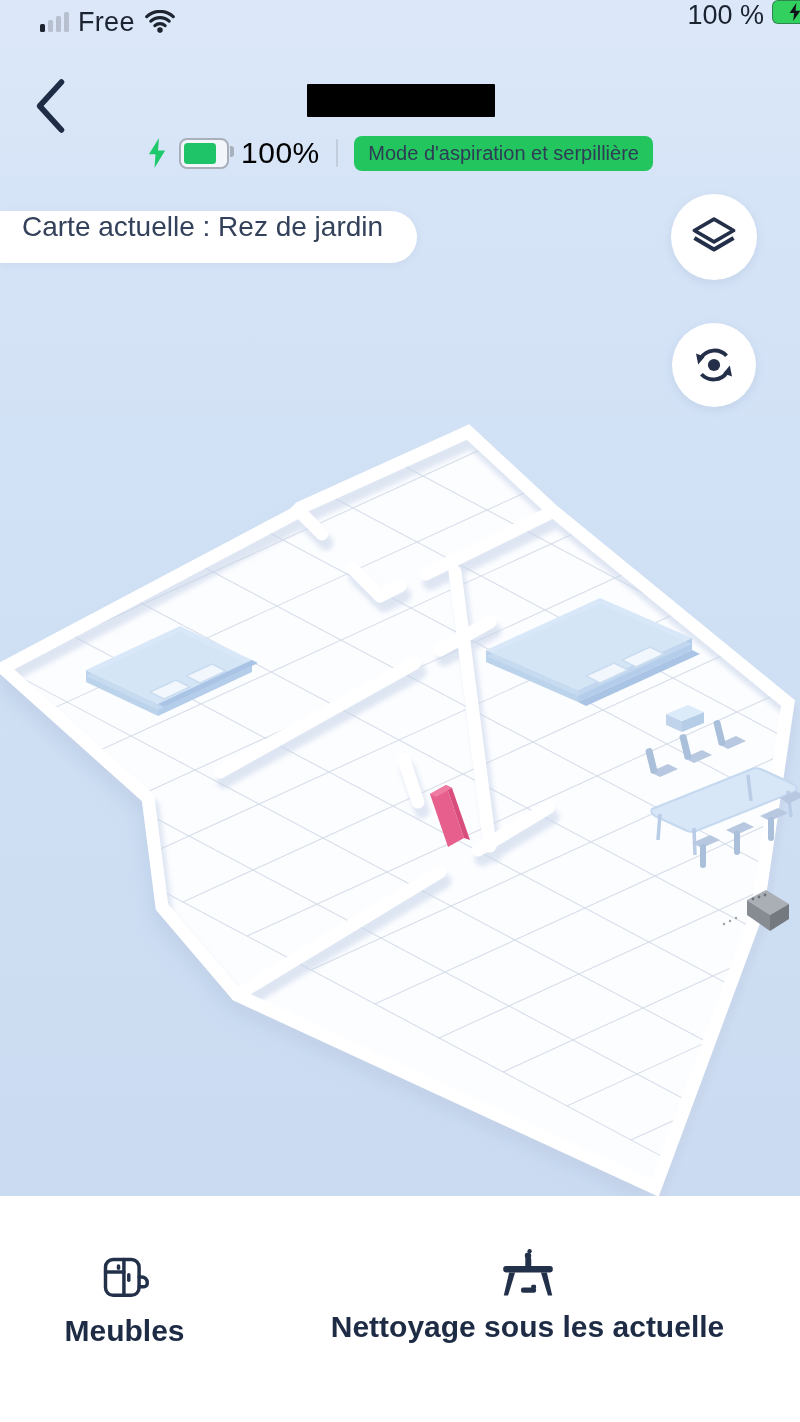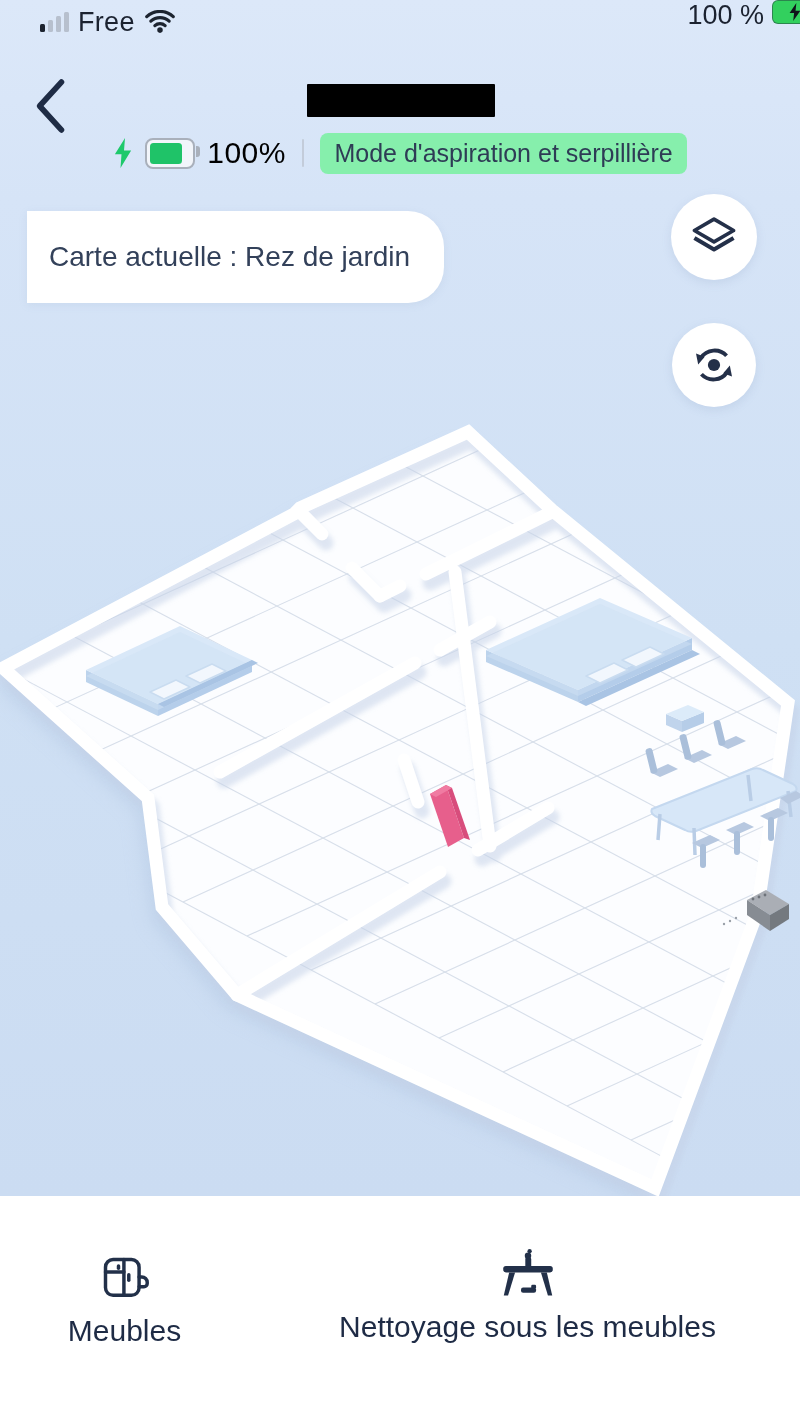--- a/index.html
+++ b/index.html
@@ -26,34 +26,34 @@
   
   .back-btn{position:absolute;left:28px;top:78px;width:44px;height:56px;cursor:pointer;}
   .redacted{position:absolute;left:307px;top:84px;width:188px;height:33px;background:#000;border-radius:1px;}
   .info-row{position:absolute;left:0;top:130px;width:100%;height:46px;
     display:flex;align-items:center;justify-content:center;gap:12px;}
   .batt2{position:relative;width:46px;height:27px;border:2.5px solid #a9b0bb;border-radius:8px;background:#f2f5fa;}
   .batt2 b{position:absolute;left:3px;top:3px;bottom:3px;width:32px;background:#1fc368;border-radius:3.5px;}
   .batt2:after{content:"";position:absolute;right:-7px;top:6px;width:4px;height:11px;background:#a9b0bb;border-radius:0 3px 3px 0;}
   .pct{font-size:30px;color:#000000;font-weight:500;letter-spacing:.5px;}
   .vdiv{width:2.5px;height:28px;background:#c3ccda;border-radius:2px;margin:0 4px;}
-  .mode-badge{background:#86efac;border-radius:8px;padding:6px 14px;font-size:25px;color:#2e3c55;text-align:center;}
-  
-  .map-pill{position:absolute;left:0;top:211px;height:92px;background:#fff;
-    border-radius:0 36px 36px 0;display:flex;align-items:center;
-    padding:0 34px 0 22px;font-size:28px;color:#33415a;box-shadow:0 2px 8px rgba(120,145,185,.12);margin-left:27px;}
+  .mode-badge{background:#22c55e;border-radius:8px;padding:6px 14px;font-size:20px;color:#2e3c55;text-align:center;}
+  
+  .map-pill{position:absolute;left:0;top:211px;height:52px;background:#fff;
+    border-radius:0 36px 36px 0;display:flex;align-items:flex-start;
+    padding:0 34px 0 22px;font-size:28px;color:#33415a;box-shadow:0 2px 8px rgba(120,145,185,.12);}
   
   .fab{position:absolute;background:#fff;border-radius:50%;display:flex;align-items:center;justify-content:center;
     box-shadow:0 3px 10px rgba(120,145,185,.18);cursor:pointer;}
   .fab.layers{left:671px;top:194px;width:86px;height:86px;}
   .fab.reset{left:672px;top:323px;width:84px;height:84px;}
   
   .map-svg{position:absolute;left:0;top:410px;}
   
-  .bottombar{position:absolute;left:0;top:1196px;width:100%;height:226px;background:#fff;}
+  .bottombar{position:absolute;left:0;top:1196px;width:100%;height:226px;background:#fff;font-weight:bold;}
   .bb-item{position:absolute;display:flex;flex-direction:column;align-items:center;cursor:pointer;}
   .bb-item .lbl{font-size:30px;color:#1e2b45;margin-top:10px;white-space:nowrap;}
   .bb-1{left:37px;top:56px;width:175px;}
   .bb-2{left:300px;top:52px;width:455px;}
   .icon-navy{color:#223049;}
 </style>
 </head>
 <body>
 
 <div class="statusbar">
@@ -275,15 +275,15 @@
     <svg width="56" height="52" viewBox="0 0 52 48" fill="#223049">
       <circle cx="27.5" cy="2.8" r="2"></circle>
       <circle cx="26" cy="7" r="3"></circle>
       <rect x="23.5" y="8.5" width="5.5" height="9" rx="1.5"></rect>
       <rect x="3" y="16.5" width="46" height="6" rx="2.5"></rect>
       <polygon points="8.5,22.5 14,22.5 7.5,44 3.5,44"></polygon>
       <polygon points="38,22.5 43.5,22.5 48.5,44 44.5,44"></polygon>
       <rect x="19.5" y="36.5" width="14" height="5" rx="2"></rect>
       <rect x="29" y="34" width="4.5" height="3.5" rx="1.2"></rect>
     </svg>
-    <span class="lbl">Nettoyage sous les meubles</span>
+    <span class="lbl">Nettoyage sous les actuelle</span>
   </div>
 </div>
 
 </body></html>

